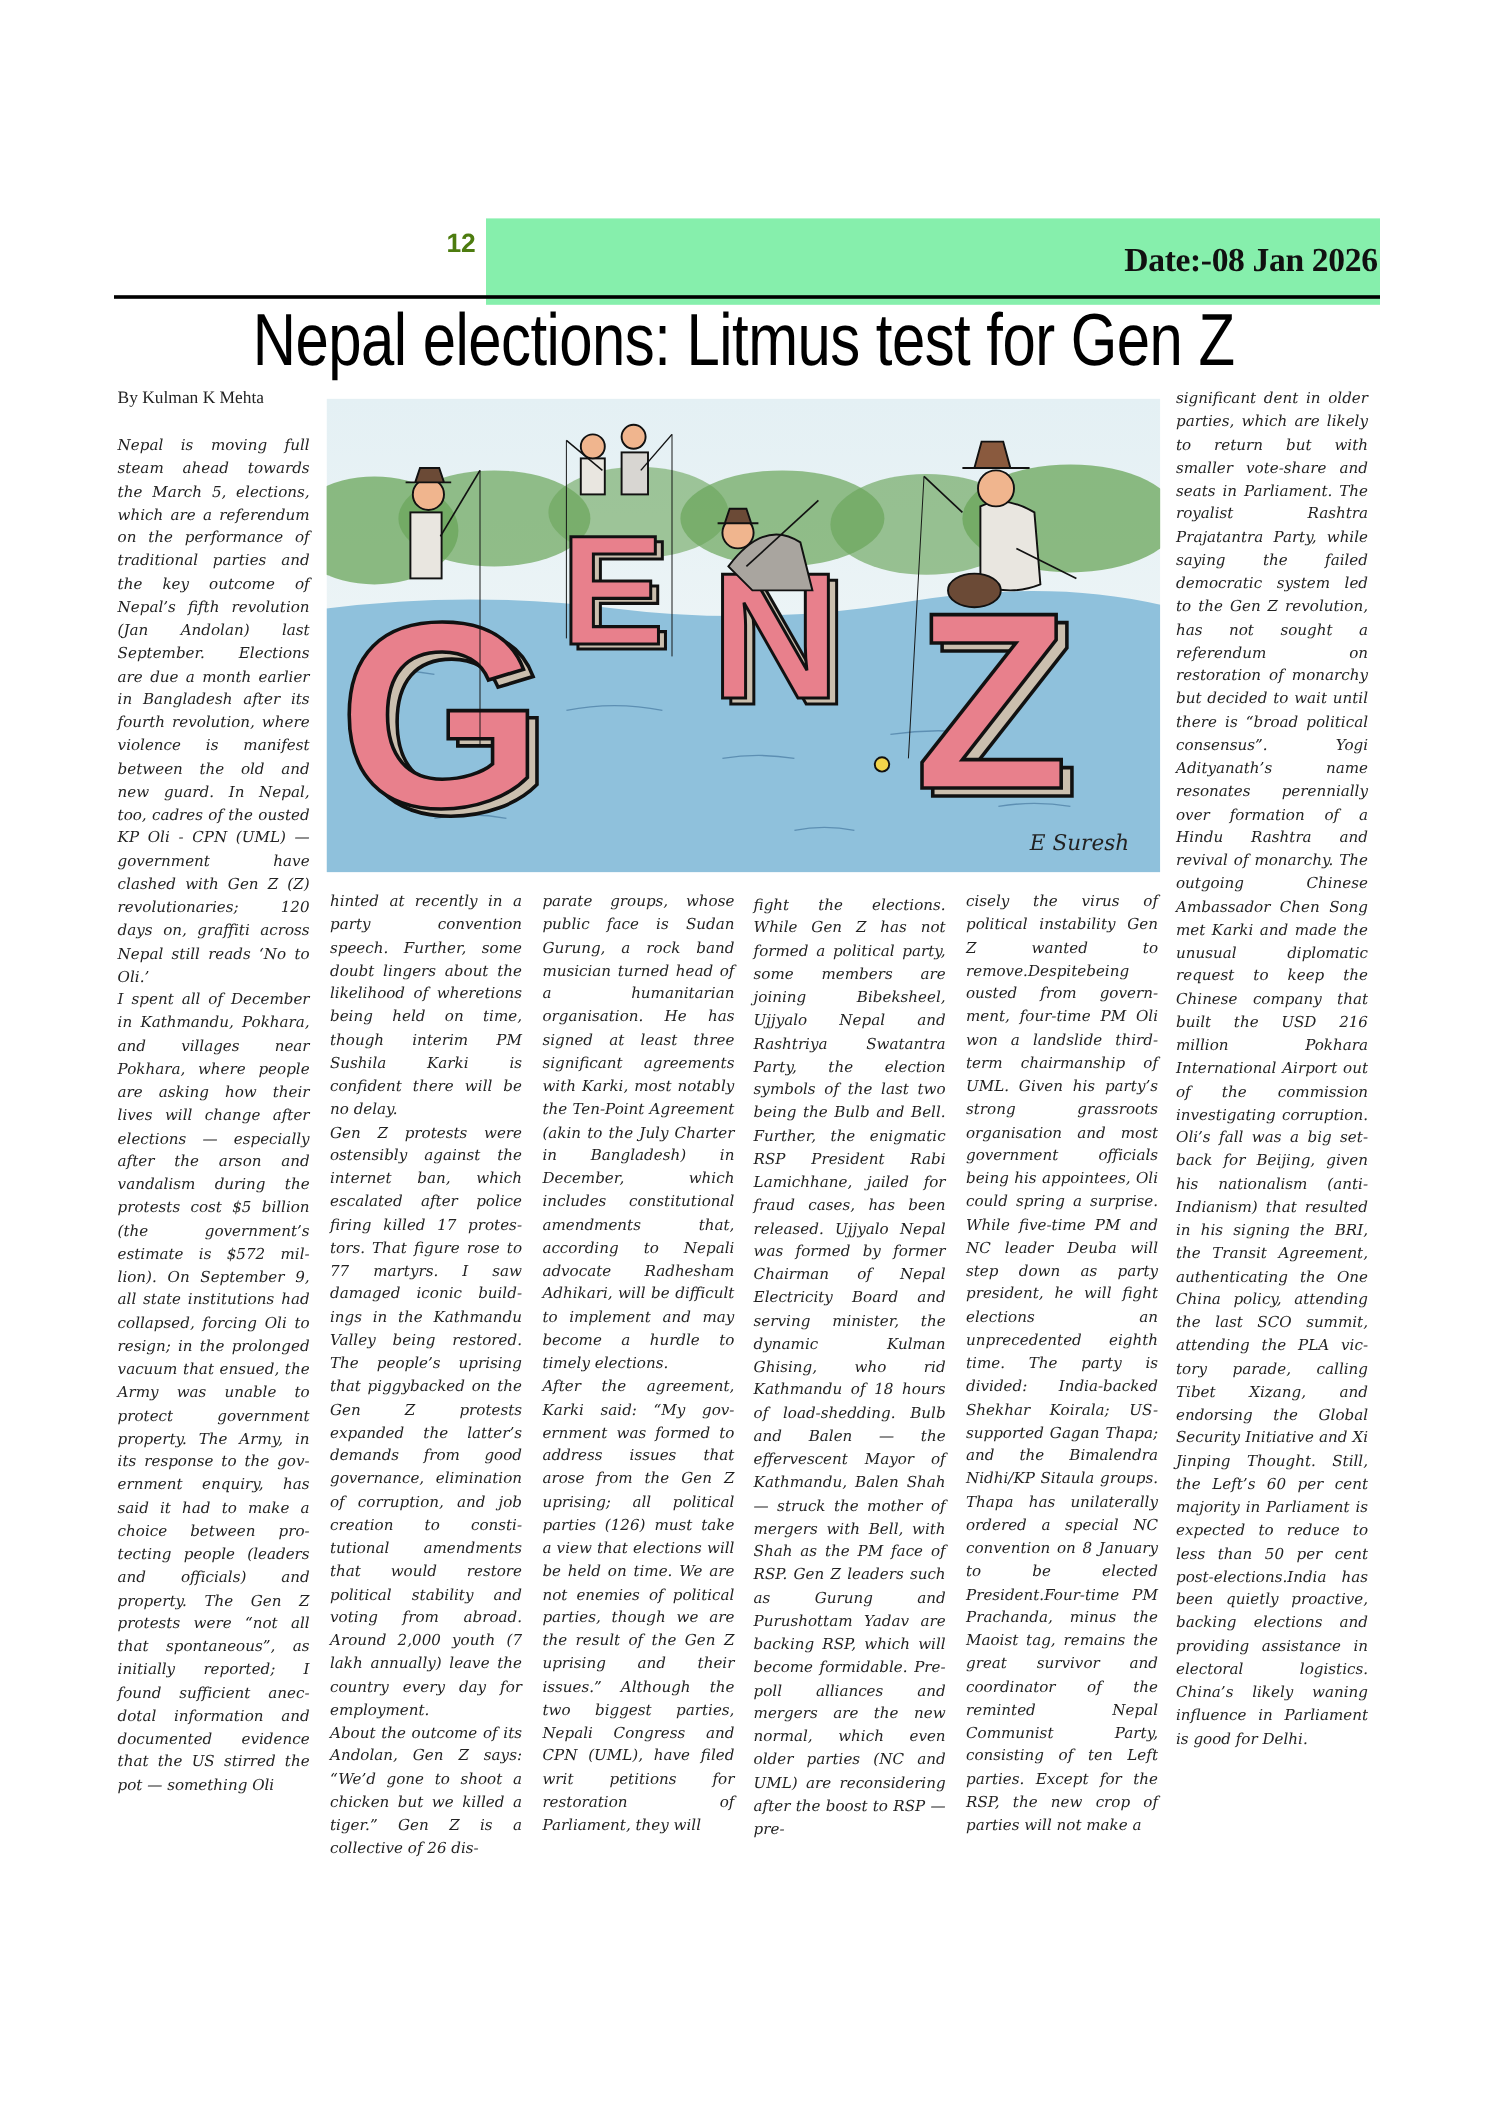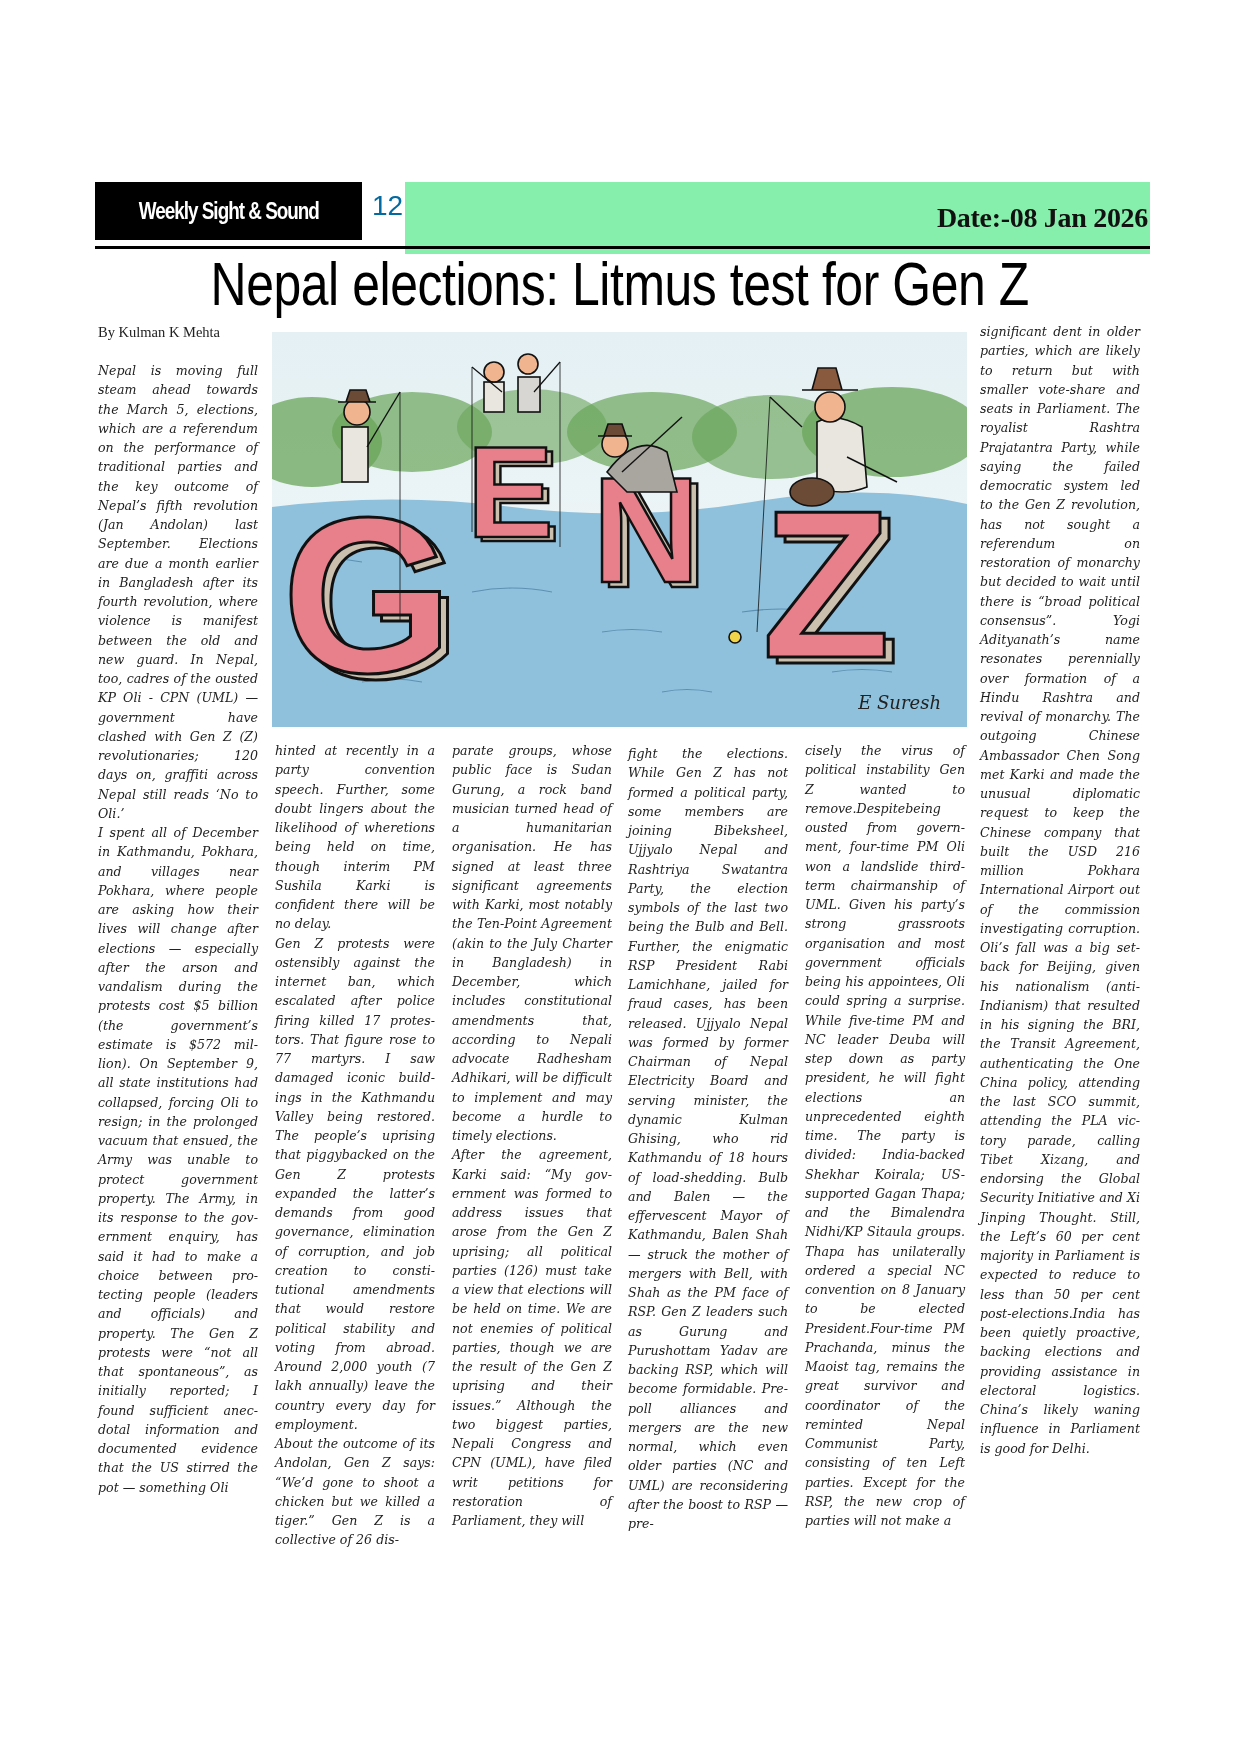--- a/index.html
+++ b/index.html
@@ -5,22 +5,22 @@
     html, body { margin: 0; padding: 0; background: #ffffff; }
     body { width: 1240px; height: 1755px; position: relative; overflow: hidden; }
     .page { position: absolute; left: 0; top: 0; width: 1240px; height: 1755px; background: #fff; }
 
     
     .masthead { position: absolute; left: 95px; top: 182px; width: 1055px; height: 58px; }
     .brand { position: absolute; left: 0; top: 0; width: 267px; height: 58px; background: #000; color: #fff;
       font-family: "Liberation Sans", sans-serif; font-weight: bold; font-size: 23px; letter-spacing: -1.2px;
       display: flex; align-items: center; justify-content: center; transform-origin: center; }
     .brand span { display: inline-block; transform: scaleX(0.82); white-space: nowrap; }
-    .page-no { position: absolute; left: 277px; top: 8px; font-family: "Liberation Sans", sans-serif; font-weight: normal;
-      font-size: 28px; color: #0369a1; }
+    .page-no { position: absolute; left: 277px; top: 8px; font-family: "Liberation Sans", sans-serif; font-weight: bold;
+      font-size: 22px; color: #4d7c0f; }
     .date-bar { position: absolute; left: 310px; top: 0; width: 745px; height: 72px; background: #86efac;
       display: flex; align-items: center; justify-content: flex-end; }
     .date-bar span { font-family: "Liberation Serif", serif; font-weight: bold; font-size: 28px; color: #111; padding-right: 2px; letter-spacing: -0.3px; }
     .rule { position: absolute; left: 95px; top: 246px; width: 1055px; height: 3px; background: #000; }
 
     .headline { position: absolute; left: 0; top: 250px; width: 1240px; text-align: center;
       font-family: "Liberation Sans", sans-serif; font-weight: normal; font-size: 58px; color: #000; letter-spacing: -0.5px; }
     .headline span { display: inline-block; transform: scaleX(0.86) scaleY(1.06); white-space: nowrap; }
 
     
@@ -42,23 +42,20 @@
     .cartoon svg { width: 100%; height: 100%; display: block; }
     .signature { position: absolute; right: 26px; bottom: 14px; font-family: "DejaVu Serif", serif; font-style: italic;
       font-size: 18px; color: #222; }
   </style>
 </head>
 <body>
 
 <div class="page">
 
   <div class="masthead">
-    <div class="brand">
-      <span>Weekly Sight &amp; Sound</span>
-    </div>
     <div class="page-no">12</div>
     <div class="date-bar">
       <span>Date:-08 Jan 2026</span>
     </div>
   </div>
   <div class="rule"></div>
 
   <div class="headline">
     <span>Nepal elections: Litmus test for Gen Z</span>
   </div>

